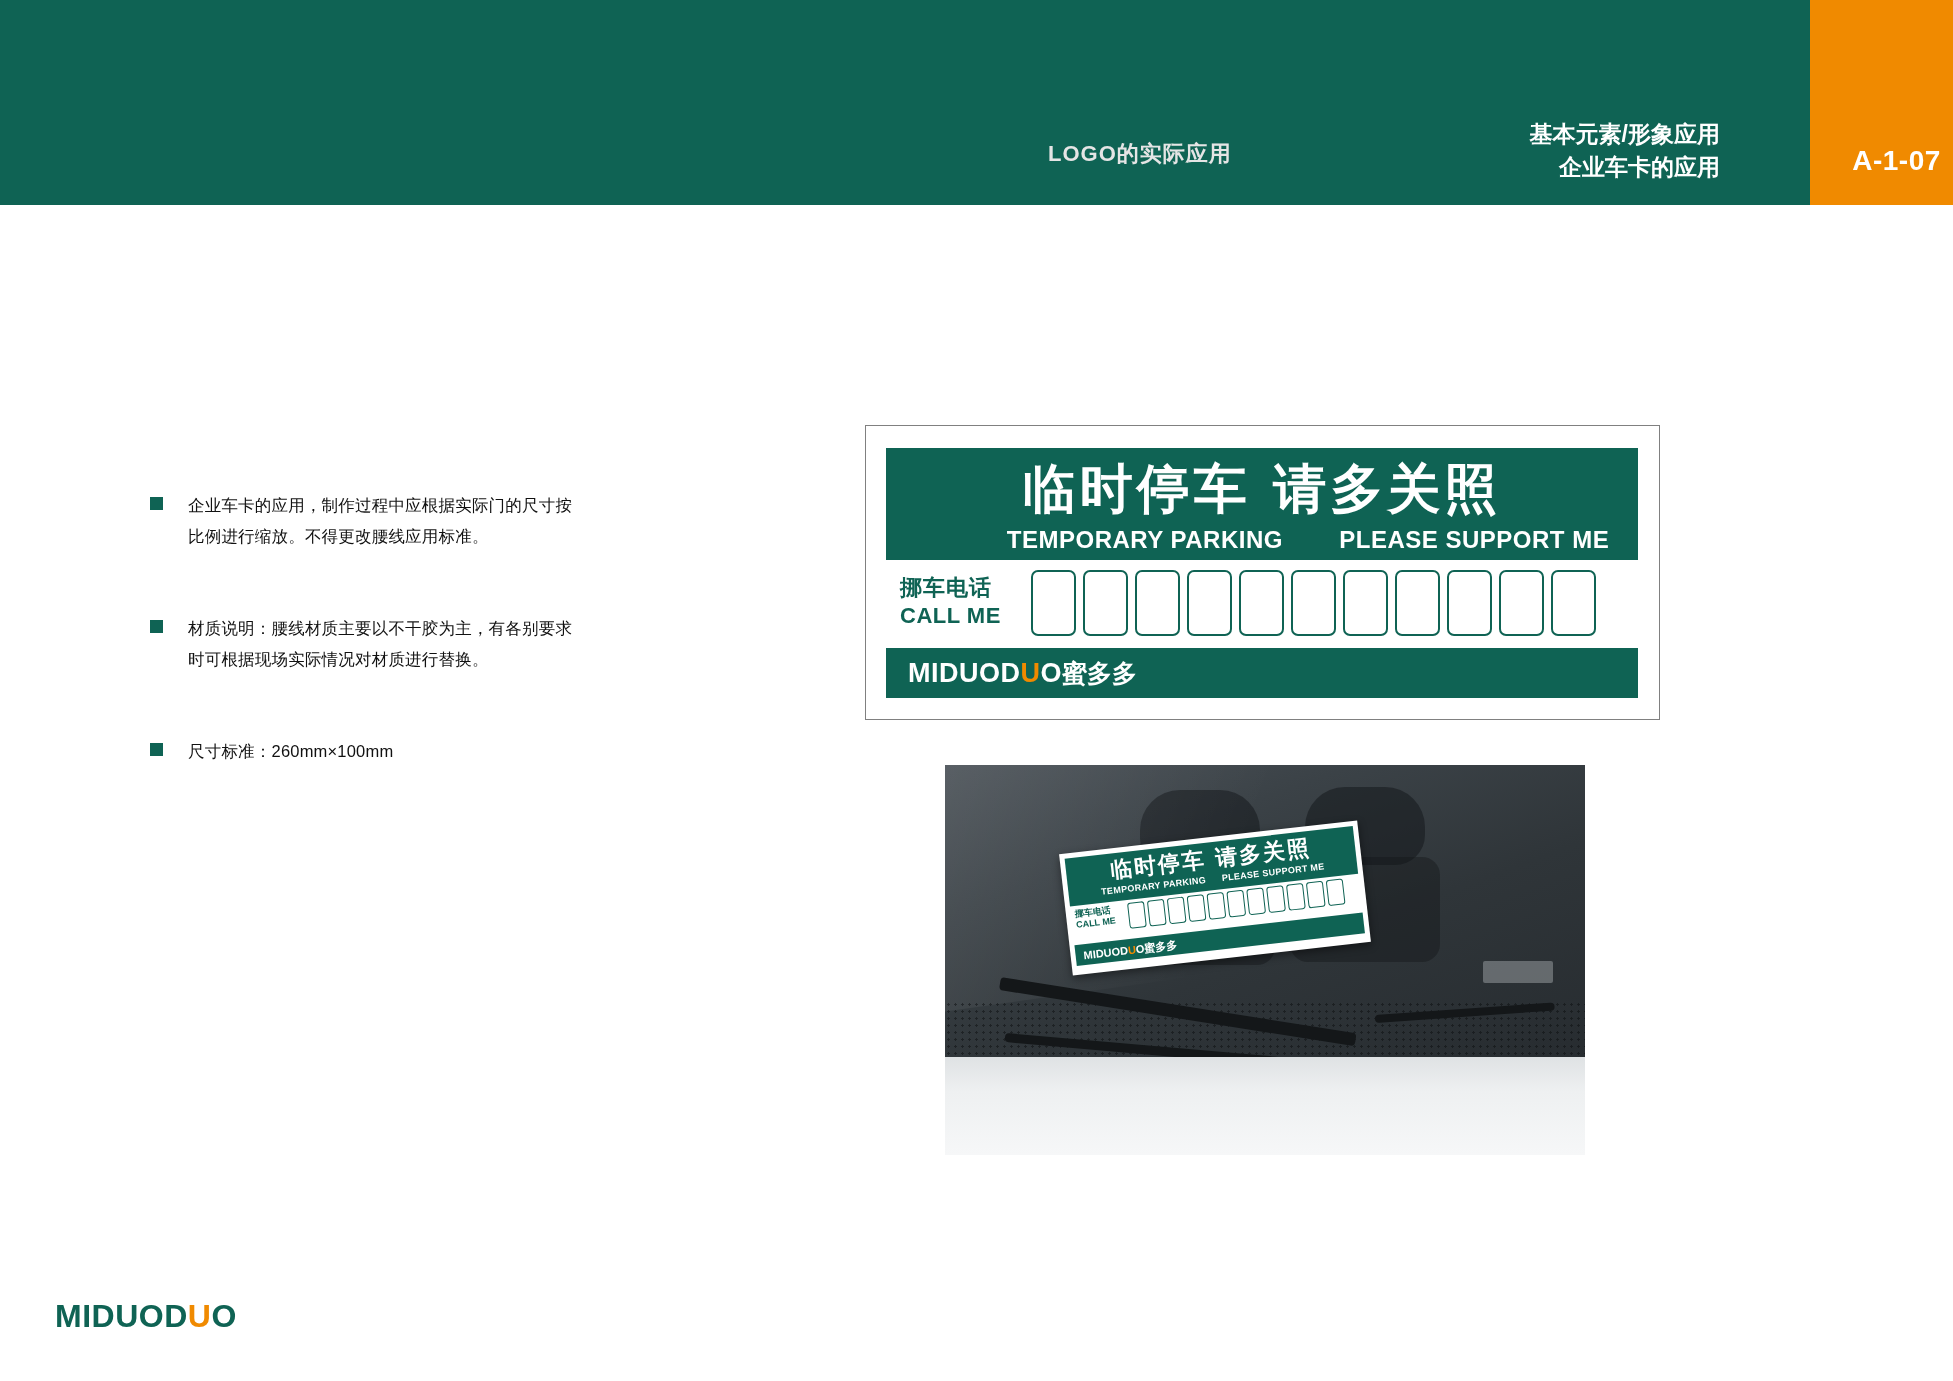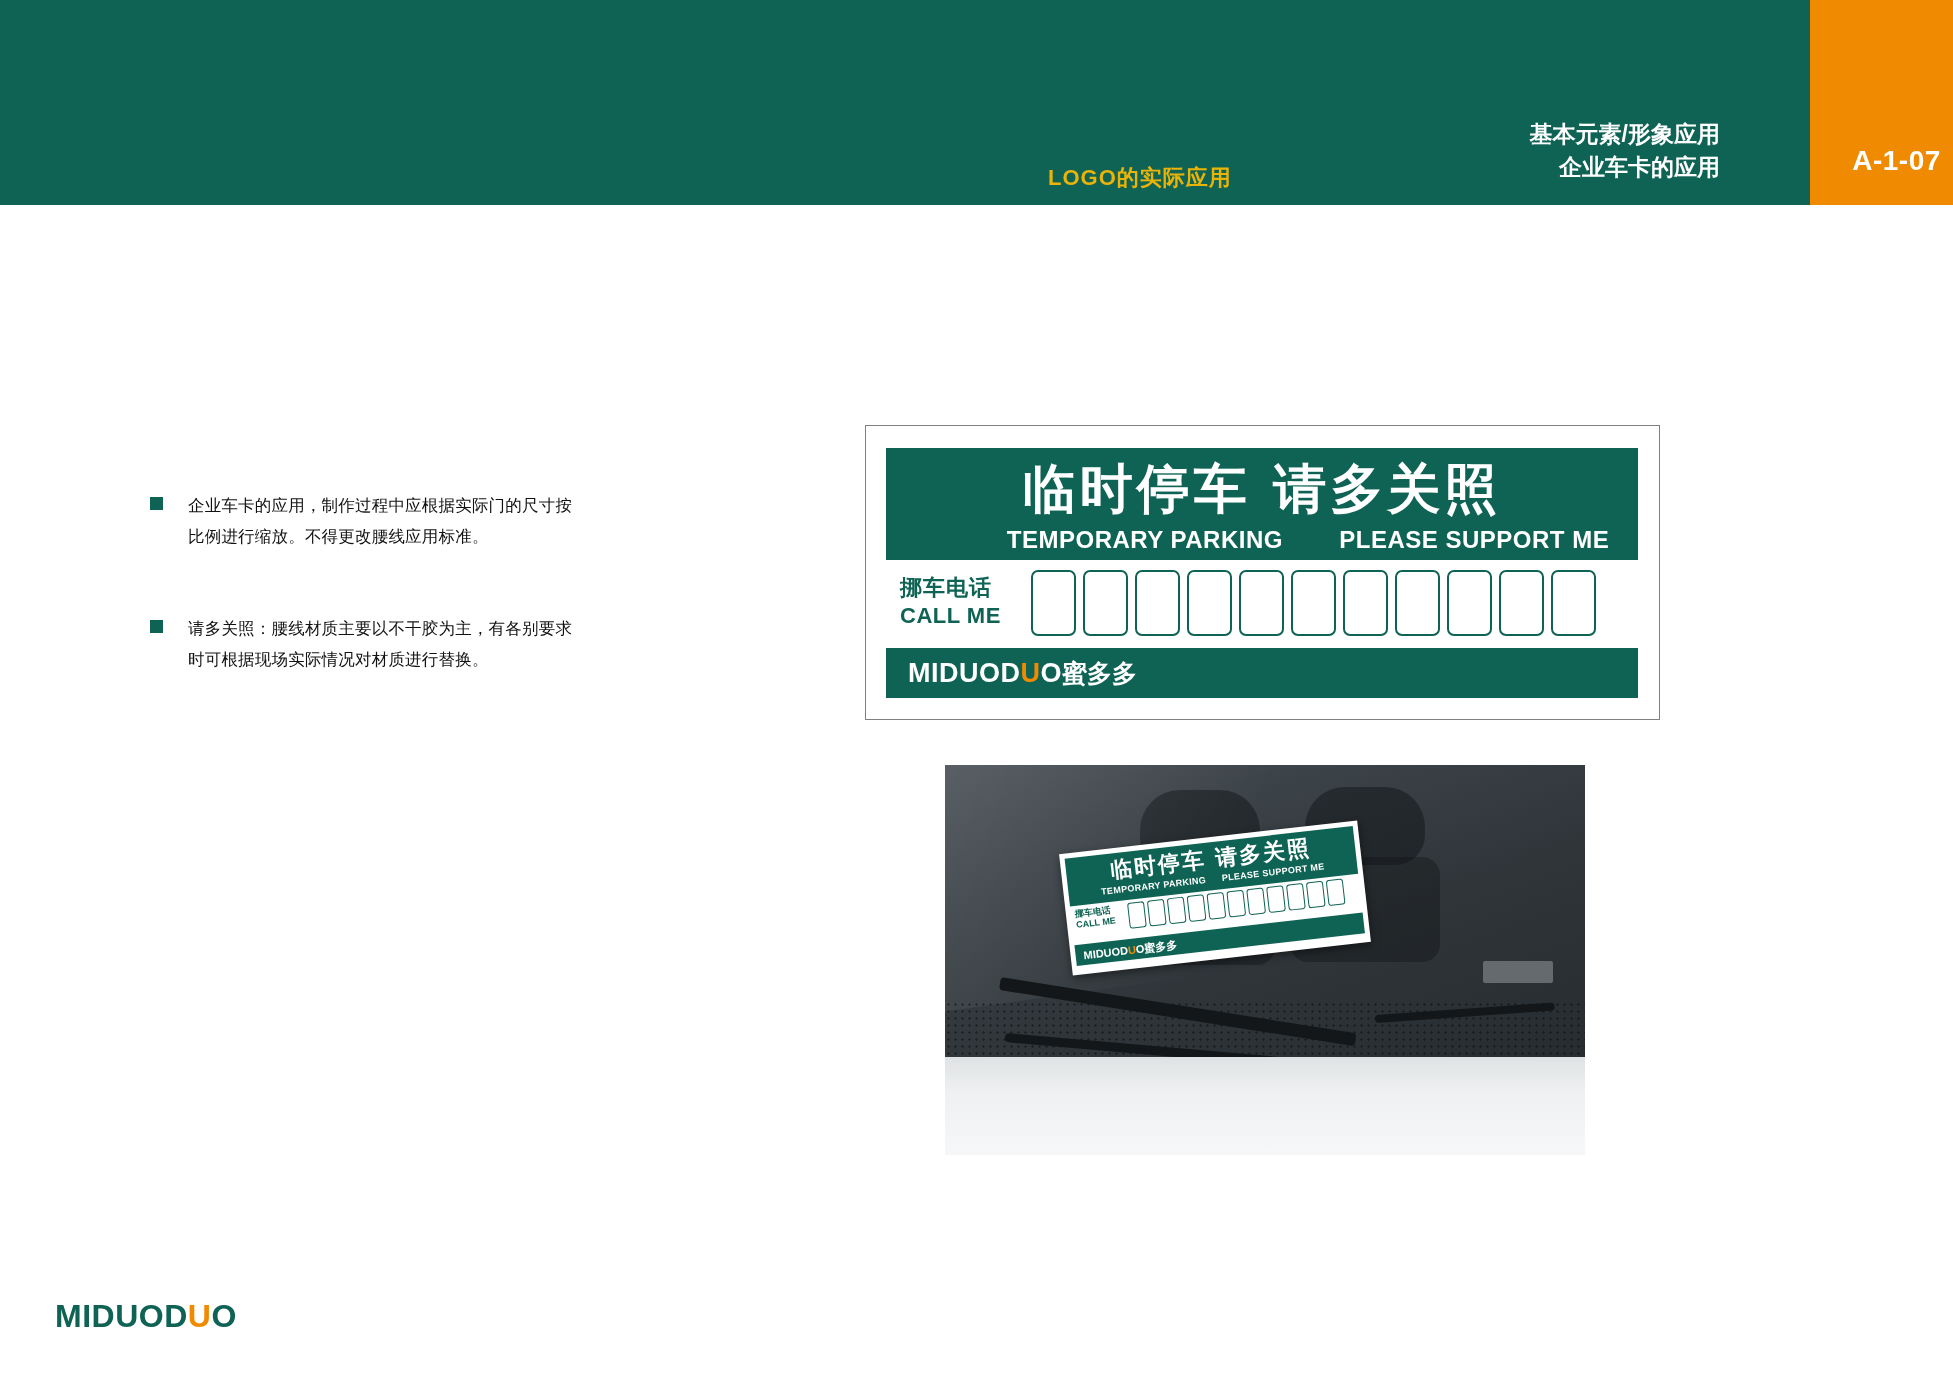--- a/index.html
+++ b/index.html
@@ -33,24 +33,23 @@
     color: #ffffff;
     letter-spacing: 0.5px;
     white-space: nowrap;
   }
   .header-subtitle {
     position: absolute;
     left: 1048px;
     top: 139px;
     font-size: 22px;
     font-weight: bold;
-    color: #eab308;
+    color: #e5e5e5;
     letter-spacing: 1px;
     white-space: nowrap;
-    margin-top: 24px;
   }
   .header-cn {
     position: absolute;
     right: 90px;
     top: 118px;
     text-align: right;
     color: #ffffff;
     font-size: 23px;
     font-weight: bold;
     line-height: 1.45;
@@ -403,21 +402,25 @@
   <div class="page-tab-label">A-1-07</div>
 </div>
 
 <div class="notes">
   <div class="note">
     <span class="note-bullet"></span>
     <div class="note-text">企业车卡的应用，制作过程中应根据实际门的尺寸按比例进行缩放。不得更改腰线应用标准。</div>
   </div>
   <div class="note">
     <span class="note-bullet"></span>
-    <div class="note-text">请多关照：腰线材质主要以不干胶为主，有各别要求时可根据现场实际情况对材质进行替换。</div>
+    <div class="note-text">材质说明：腰线材质主要以不干胶为主，有各别要求时可根据现场实际情况对材质进行替换。</div>
+  </div>
+  <div class="note">
+    <span class="note-bullet"></span>
+    <div class="note-text">尺寸标准：260mm×100mm</div>
   </div>
 </div>
 
 <div class="card-frame">
   <div class="card-inner">
     <div class="card-band">
       <div class="band-cn">临时停车 请多关照</div>
       <div class="band-en">
         <span>TEMPORARY PARKING</span>
         <span class="gap"></span>

